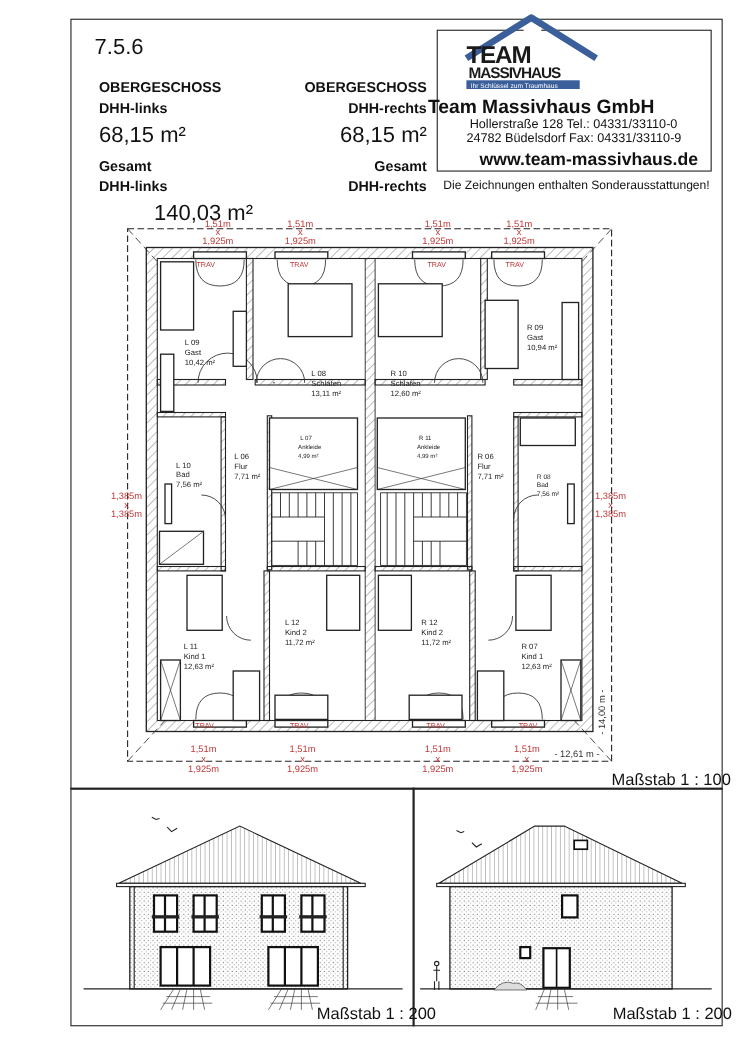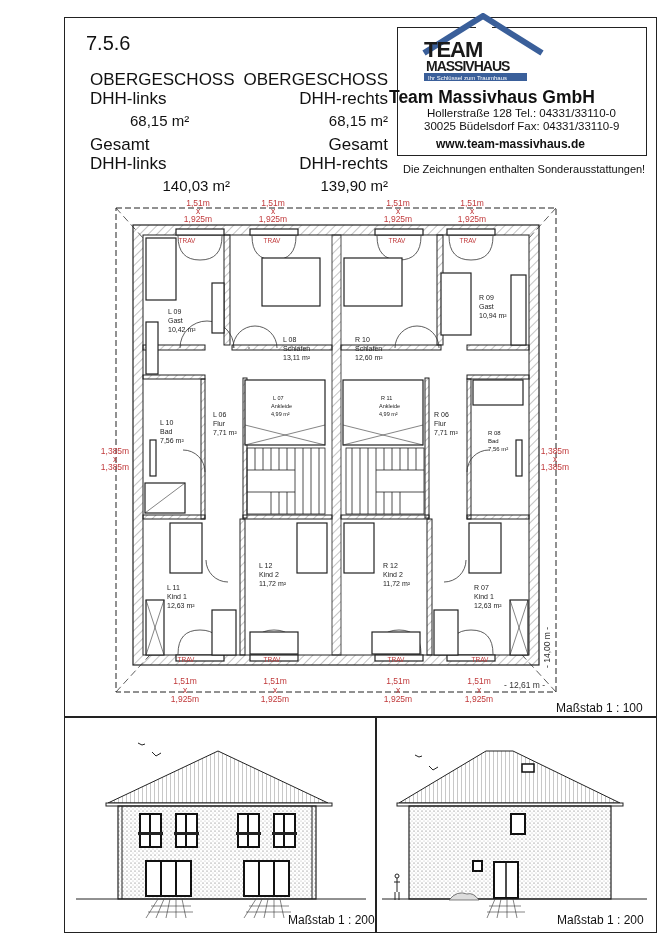--- a/index.html
+++ b/index.html
@@ -1,28 +1,28 @@
 <!DOCTYPE html>
 <html><head>
 <meta charset="utf-8">
 <style>
   html,body{margin:0;padding:0;background:#fff;}
   body{width:672px;height:947px;position:relative;overflow:hidden;font-family:"Liberation Sans",sans-serif;color:#111;}
   .frame{position:absolute;left:64px;top:17px;width:593px;height:916px;border:1.5px solid #222;box-sizing:border-box;}
   .abs{position:absolute;}
   .pgnum{left:86px;top:32px;font-size:20px;}
-  .h-bold{font-weight:normal;font-size:17px;line-height:19px;}
-  .h-val{font-size:15px;margin-left:40px;}
+  .h-bold{font-weight:bold;font-size:13px;line-height:19px;}
+  .h-val{font-size:20px;}
   .right{text-align:right;}
   .logo-box{left:397px;top:27px;width:250px;height:129px;border:1.5px solid #222;box-sizing:border-box;}
   .company{font-size:17.5px;font-weight:bold;white-space:nowrap;}
   .addr{font-size:11.5px;white-space:nowrap;text-align:right;}
-  .web{font-size:12px;font-weight:bold;white-space:nowrap;}
+  .web{font-size:16px;font-weight:bold;white-space:nowrap;}
   .note{font-size:11px;white-space:nowrap;}
-  .scale{font-size:12px;white-space:nowrap;}
+  .scale{font-size:15px;white-space:nowrap;}
   .hline{position:absolute;height:1.5px;background:#222;}
   .vline{position:absolute;width:1.5px;background:#222;}
   svg text{font-family:"Liberation Sans",sans-serif;}
 </style>
 </head>
 <body>
 
 <div class="frame"></div>
 
 <div class="abs pgnum">7.5.6</div>
@@ -35,35 +35,34 @@
   <div class="h-bold">DHH-links</div>
   <div class="h-val" style="margin-top:4px;text-align:right;">140,03 m²</div>
 </div>
 
 <div class="abs right" style="left:238px;top:70px;width:150px;">
   <div class="h-bold">OBERGESCHOSS</div>
   <div class="h-bold">DHH-rechts</div>
   <div class="h-val" style="margin-top:4px;">68,15 m²</div>
   <div class="h-bold" style="margin-top:6px;">Gesamt</div>
   <div class="h-bold">DHH-rechts</div>
-  <div class="h-val" style="margin-top:4px;">139,90 m²</div>
 </div>
 
 <div class="abs logo-box"></div>
 <svg class="abs" style="left:418px;top:13px;" width="130" height="68">
   <polyline points="6,40 65,3 124,40" fill="none" stroke="#3a5f9a" stroke-width="6"></polyline>
   <rect x="58" y="12" width="16" height="10" fill="#fff"></rect>
   <text x="6" y="44" font-size="22" font-weight="bold" fill="#1a1a1a" style="letter-spacing:-1px">TEAM</text>
   <text x="8" y="58" font-size="14" font-weight="bold" fill="#1a1a1a" style="letter-spacing:-1px">MASSIVHAUS</text>
   <rect x="6" y="60" width="103" height="8" fill="#3a5f9a"></rect>
   <text x="10" y="67" font-size="6" fill="#fff">Ihr Schlüssel zum Traumhaus</text>
 </svg>
 <div class="abs company" style="left:389px;top:87px;">Team Massivhaus GmbH</div>
 <div class="abs addr" style="left:427px;top:107px;">Hollerstraße 128   Tel.: 04331/33110-0</div>
-<div class="abs addr" style="left:424px;top:120px;">30025 Büdelsdorf  Fax: 04331/33110-9</div>
+<div class="abs addr" style="left:424px;top:120px;">24782 Büdelsdorf  Fax: 04331/33110-9</div>
 <div class="abs web" style="left:436px;top:137px;">www.team-massivhaus.de</div>
 <div class="abs note" style="left:403px;top:163px;">Die Zeichnungen enthalten Sonderausstattungen!</div>
 
 <svg class="abs" style="left:66px;top:190px;" width="590" height="528" viewBox="66 190 590 528">
   <defs>
     <pattern id="hatch" width="6" height="6" patternUnits="userSpaceOnUse" patternTransform="rotate(45)">
       <line x1="0" y1="0" x2="0" y2="6" stroke="#555" stroke-width="0.7"></line>
     </pattern>
   </defs>
 

